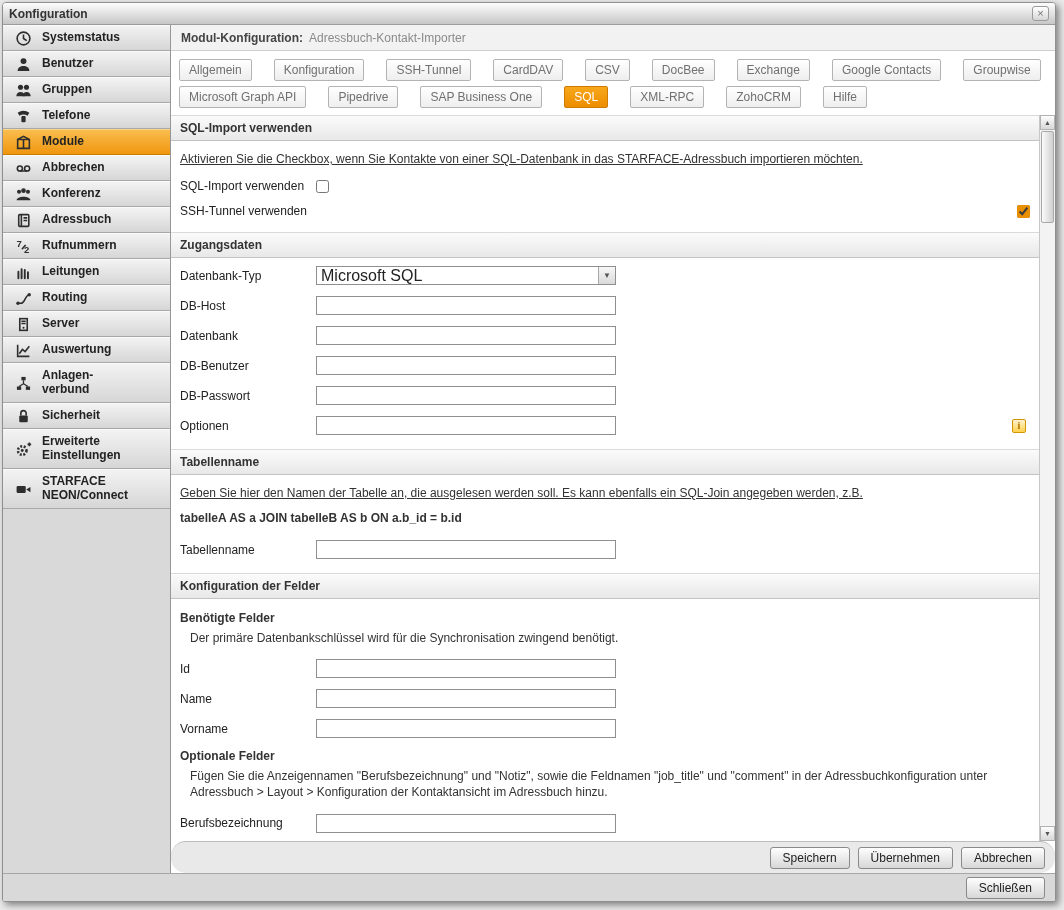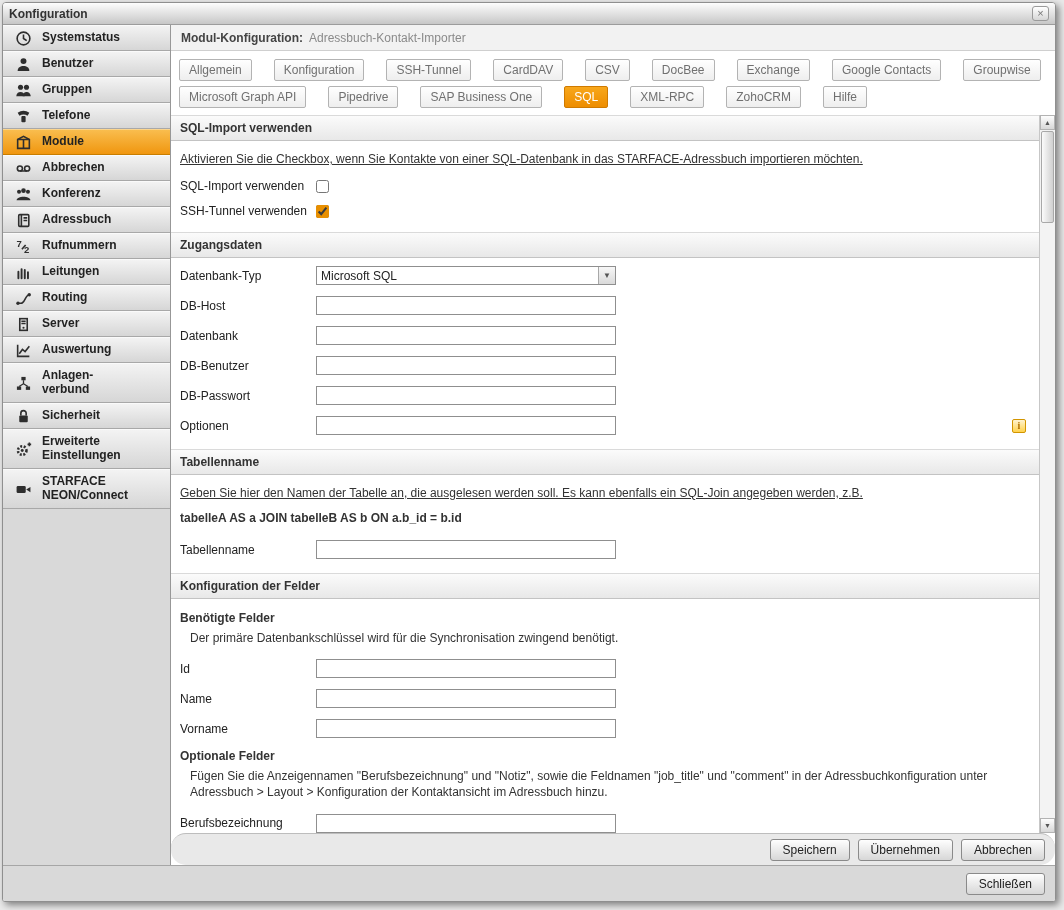--- a/index.html
+++ b/index.html
@@ -58,34 +58,34 @@
   .subhead{font-weight:bold;margin:4px 0 5px;}
   .indent-desc{padding-left:10px;margin:0 0 13px;line-height:1.35;}
   .example{font-weight:bold;margin:11px 0 15px;}
   .form-row{display:flex;align-items:center;margin:0 0 11px;}
   .form-row label{width:136px;flex:none;font-size:12px;color:#222;}
   .text-input{width:300px;height:19px;border:1px solid #8f8f8f;background:#fff;
     font:12px "Liberation Sans",sans-serif;padding:0 3px;}
   input[type=checkbox]{width:13px;height:13px;margin:0;accent-color:#e88f00;cursor:pointer;}
   .select{width:300px;height:19px;border:1px solid #8f8f8f;background:#fff;display:flex;
     align-items:center;cursor:pointer;}
-  .select-value{flex:1;padding:0 4px;font-size:12px;color:#222;}
+  .select-value{flex:1;padding:0 4px;font-size:16px;color:#222;}
   .select-arrow{width:17px;align-self:stretch;background:linear-gradient(#f7f7f7,#dadada);
     border-left:1px solid #a8a8a8;font-size:8px;color:#555;display:flex;align-items:center;
     justify-content:center;}
   .info-icon{margin-left:auto;margin-right:4px;width:14px;height:14px;border:1px solid #d29500;
     border-radius:2px;background:linear-gradient(#fff3cf,#ffd24d);color:#b06f00;font-weight:bold;
     font-size:10px;font-family:"Liberation Serif",serif;display:flex;align-items:center;
     justify-content:center;cursor:pointer;}
   
   .footerbar{height:32px;flex:none;border-top:1px solid #bdbdbd;background:#e9e9e9;display:flex;
     align-items:center;justify-content:flex-end;gap:8px;padding:0 10px;border-radius:15px;}
   button{font:12px "Liberation Sans",sans-serif;color:#222;background:linear-gradient(#fefefe,#d7d7d7);
     border:1px solid #8a8a8a;border-radius:3px;padding:3px 12px;cursor:pointer;}
-  .closebar{height:36px;flex:none;background:#d9d9d9;border-top:1px solid #a6a6a6;display:flex;
+  .closebar{height:28px;flex:none;background:#d9d9d9;border-top:1px solid #a6a6a6;display:flex;
     align-items:center;justify-content:flex-end;padding:0 10px;}
   svg .st{stroke:#2e2e2e;fill:none;stroke-width:1.5;}
   svg .fl{fill:#2e2e2e;}
 </style>
 </head>
 <body>
 
 <div class="window">
 
   <div class="titlebar">
@@ -298,21 +298,21 @@
       <div class="content-wrap">
         <div class="content">
 
           <div class="section-header">SQL-Import verwenden</div>
           <div class="section-body">
             <p class="desc">Aktivieren Sie die Checkbox, wenn Sie Kontakte von einer SQL-Datenbank in das STARFACE-Adressbuch importieren möchten.</p>
             <div class="form-row">
               <label>SQL-Import verwenden</label>
               <input type="checkbox" style="">
             </div>
-            <div class="form-row" style="margin-bottom:4px;">
+            <div class="form-row" style="margin-bottom:4px;justify-content:space-between;">
               <label>SSH-Tunnel verwenden</label>
               <input type="checkbox" checked="" style="">
             </div>
           </div>
 
           <div class="section-header">Zugangsdaten</div>
           <div class="section-body">
             <div class="form-row">
               <label>Datenbank-Typ</label>
               <div class="select">

